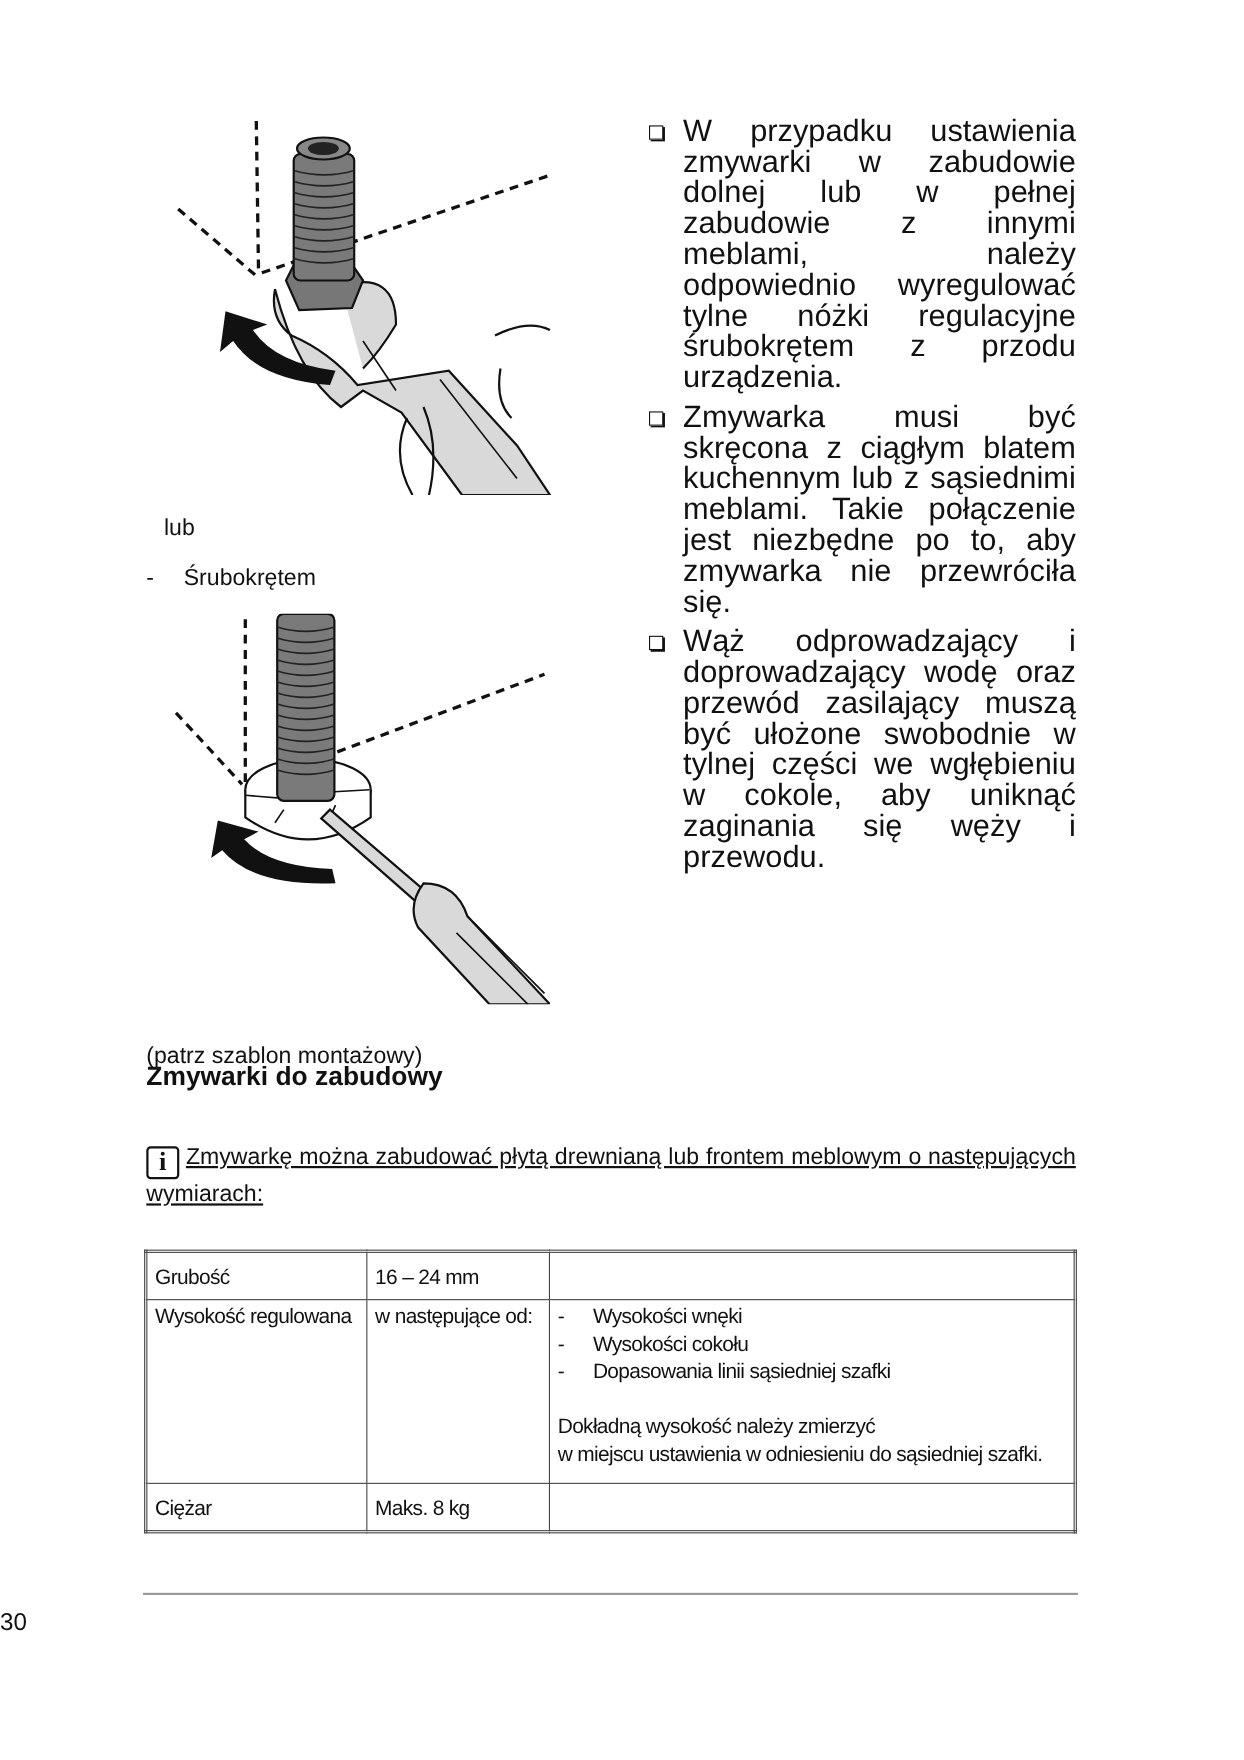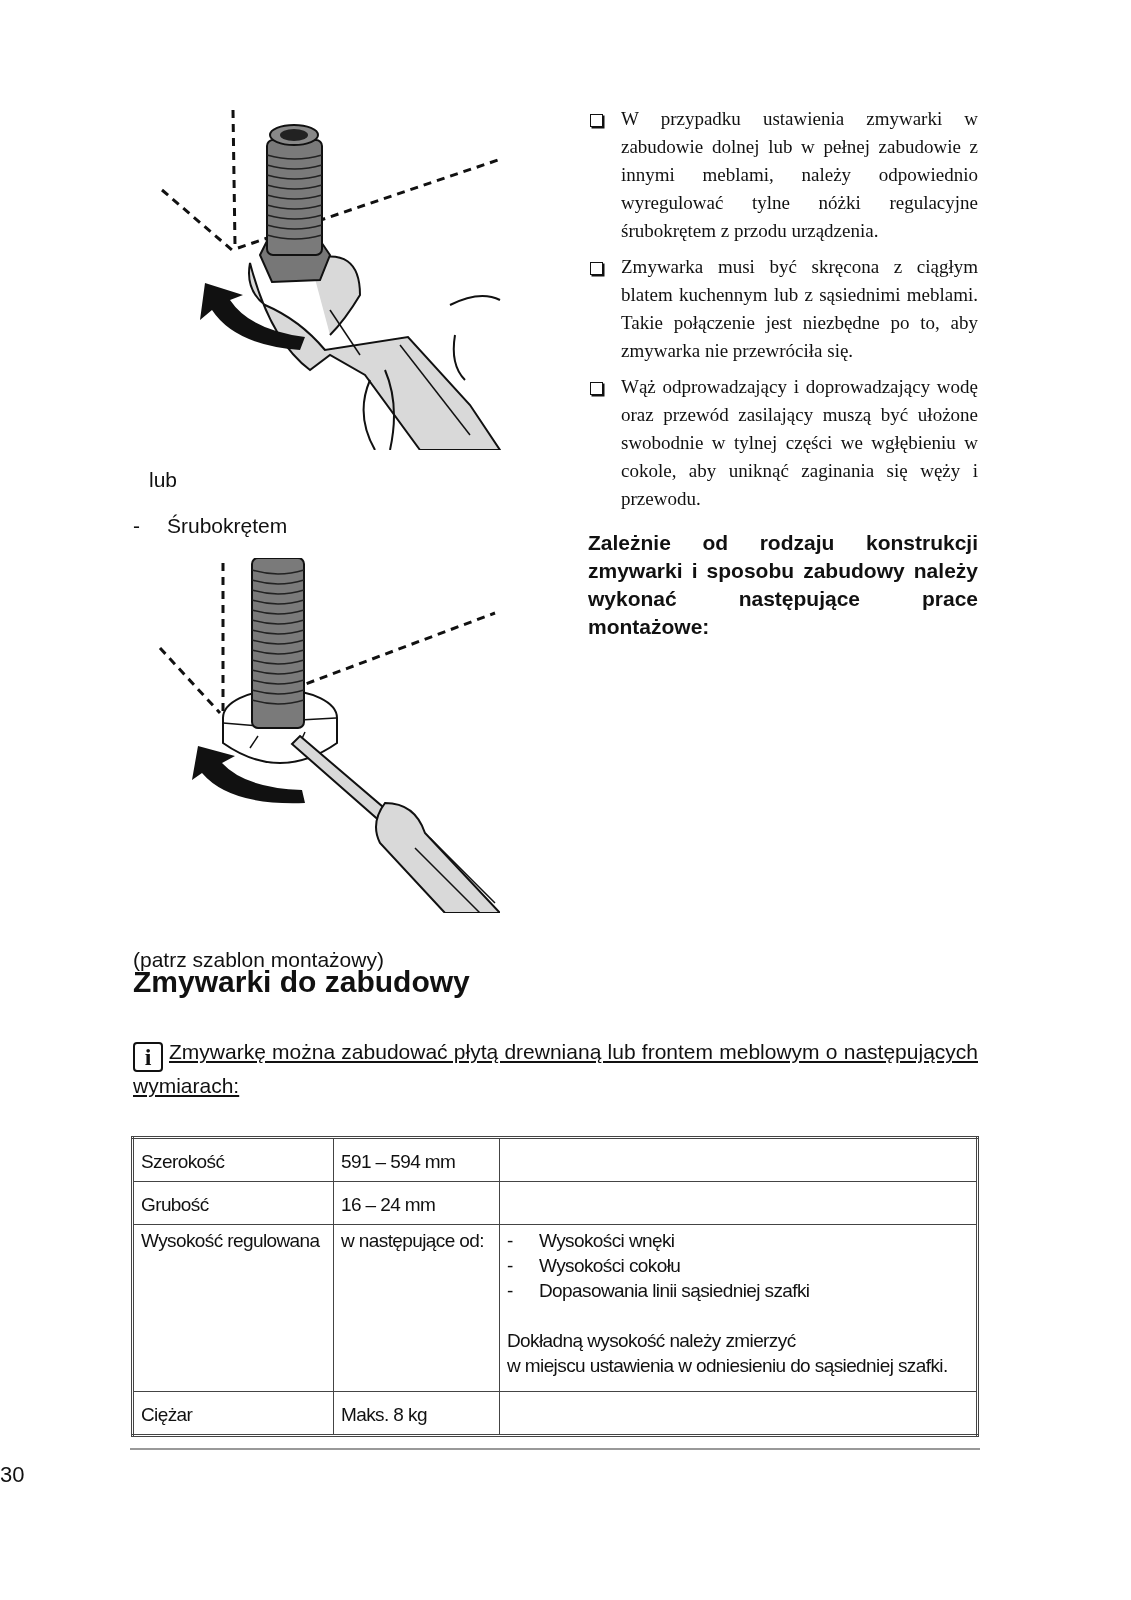--- a/index.html
+++ b/index.html
@@ -12,34 +12,34 @@
     
     .fig { position: absolute; }
     .fig svg { display: block; }
     .lub { left: 133px; top: 468px; font-size: 21px; margin-left: 16px; }
     .dash-item { left: 133px; top: 514px; font-size: 21px; }
     .dash-item .dash { display: inline-block; width: 34px; }
 
     
     .right-col { left: 588px; top: 105px; width: 390px; }
     .bullet {
-      position: relative; padding-left: 33px; font-size: 19px; line-height: 28px;
-      text-align: justify; margin-bottom: 8px; font-family: Liberation Serif, serif;
+      position: relative; padding-left: 33px; font-size: 28px; line-height: 28px;
+      text-align: justify; margin-bottom: 8px;
     }
     .bullet .box {
       position: absolute; left: 2px; top: 9px; width: 11px; height: 11px;
       border: 1.6px solid #111; box-shadow: 1.5px 1.5px 0 #111;
     }
     .bold-para {
       padding-left: 0; font-size: 21px; line-height: 28px; font-weight: bold;
       text-align: justify; margin-top: 16px;
     }
 
     
-    .section-title { left: 133px; top: 965px; font-size: 30px; font-weight: bold; }
+    .section-title { left: 133px; top: 965px; font-size: 24px; font-weight: bold; }
     .section-sub { left: 133px; top: 948px; font-size: 21px; }
     .info-para {
       left: 133px; top: 1038px; width: 845px; font-size: 21px; line-height: 28px;
       text-align: justify;
       text-decoration: underline;
     }
     .info-icon {
       display: inline-block; width: 30px; height: 30px; border: 2px solid #111;
       border-radius: 4px; box-sizing: border-box; vertical-align: -6px;
       font-family: "Liberation Serif", serif; font-weight: bold; font-size: 24px;
@@ -156,36 +156,30 @@
     <span>W przypadku ustawienia zmywarki w zabudowie dolnej lub w pełnej zabudowie z innymi meblami, należy odpowiednio wyregulować tylne nóżki regulacyjne śrubokrętem z przodu urządzenia.</span>
   </div>
   <div class="bullet">
     <span class="box"></span>
     <span>Zmywarka musi być skręcona z ciągłym blatem kuchennym lub z sąsiednimi meblami. Takie połączenie jest niezbędne po to, aby zmywarka nie przewróciła się.</span>
   </div>
   <div class="bullet">
     <span class="box"></span>
     <span>Wąż odprowadzający i doprowadzający wodę oraz przewód zasilający muszą być ułożone swobodnie w tylnej części we wgłębieniu w cokole, aby uniknąć zaginania się węży i przewodu.</span>
   </div>
-  <div class="bold-para">Zależnie od rodzaju konstrukcji zmywarki i sposobu zabudowy należy wykonać następujące prace montażowe:</div>
 </div>
 
 <div class="abs section-title">Zmywarki do zabudowy</div>
 <div class="abs section-sub">(patrz szablon montażowy)</div>
 <div class="abs info-para">
   <span class="info-icon">i</span><span>Zmywarkę można zabudować płytą drewnianą lub frontem meblowym o następujących wymiarach:</span>
 </div>
 
 <table class="spec-table">
   <tbody>
-      <tr class="short">
-    <td class="c1">Szerokość</td>
-    <td class="c2">591 – 594 mm</td>
-    <td></td>
-  </tr>
   <tr class="short">
     <td class="c1">Grubość</td>
     <td class="c2">16 – 24 mm</td>
     <td></td>
   </tr>
   <tr class="tall">
     <td class="c1">Wysokość regulowana</td>
     <td class="c2">w następujące od:</td>
     <td>
       <ul class="sublist">

